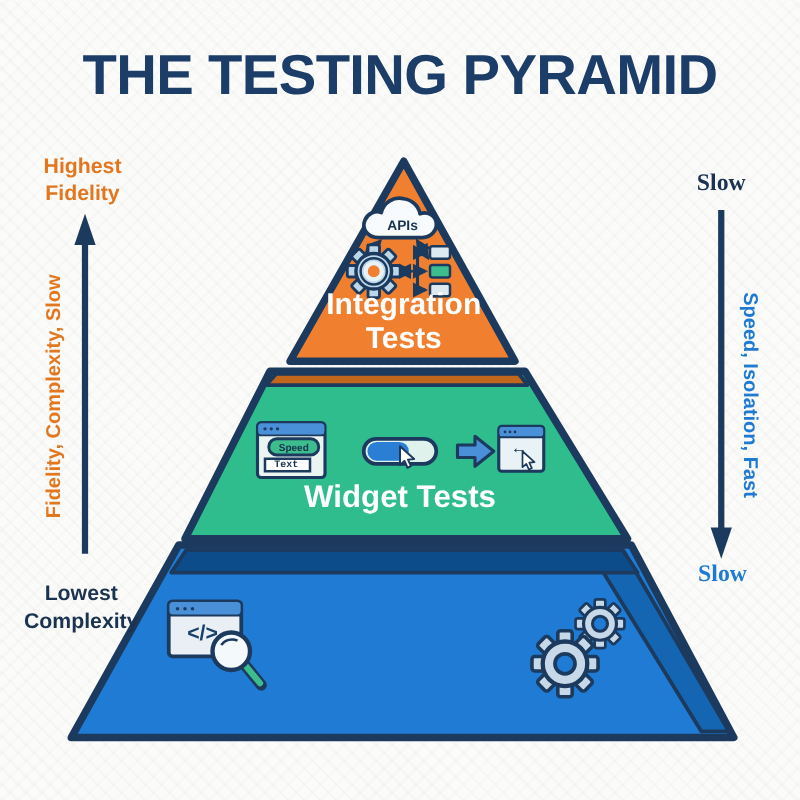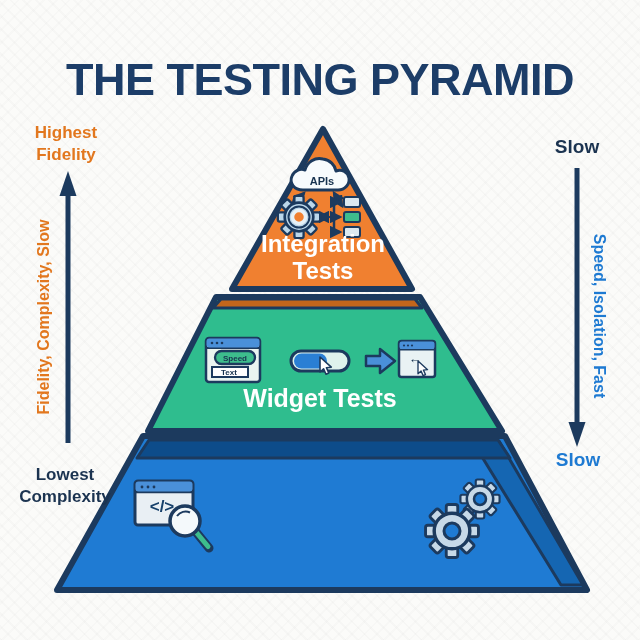--- a/index.html
+++ b/index.html
@@ -12,40 +12,40 @@
     position:relative;width:640px;height:640px;overflow:hidden;
     background:
       repeating-linear-gradient(45deg, rgba(160,160,160,0.05) 0 2px, transparent 2px 9px),
       repeating-linear-gradient(-45deg, rgba(160,160,160,0.04) 0 2px, transparent 2px 9px),
       #FBFBF9;
   }
   svg.diagram{position:absolute;left:0;top:0;}
   .abs{position:absolute;white-space:nowrap;}
   .ctr{transform:translate(-50%,-50%);}
   .title{
-    left:320px;top:80px;font-size:45px;font-weight:800;letter-spacing:-0.5px;
+    left:320px;top:60px;font-size:45px;font-weight:800;letter-spacing:-0.5px;
     color:#1C3D68;
   }
   .axis-label{font-size:17px;font-weight:700;line-height:22px;text-align:center;}
   .orange-text{color:#E2771E;}
   .navy-text{color:#1B3350;}
   .blue-text{color:#1E7AD2;}
   .rot-left{left:44px;top:317px;font-size:16px;font-weight:700;color:#E2771E;
     transform:translate(-50%,-50%) rotate(-90deg);}
   .rot-right{left:599px;top:316px;font-size:16px;font-weight:700;color:#1E7AD2;
     transform:translate(-50%,-50%) rotate(90deg);}
-  .side-cap{font-size:19px;font-weight:700;}
+  .side-cap{font-size:19px;font-weight:700;font-family:Liberation Serif, serif;}
   .tier-label{color:#FFFFFF;text-align:center;}
   .tier-integration{left:323px;top:257px;font-size:24px;font-weight:700;line-height:27px;}
   .tier-widget{left:320px;top:398px;font-size:25px;font-weight:700;}
   .tier-unit{left:319px;top:510px;font-size:40px;font-weight:800;}
   .icon-text{color:#17324F;font-weight:700;}
   .apis-text{left:322px;top:181px;font-size:11px;}
   .button-text{left:235px;top:358px;font-size:8px;}
-  .textfield-text{left:229px;top:372px;font-size:8px;}
+  .textfield-text{left:229px;top:372px;font-size:8px;font-family:Liberation Mono, monospace;}
   .code-text{left:162px;top:507px;font-size:17px;font-weight:800;color:#17406B;}
   .backarrow-text{left:415px;top:358px;font-size:13px;font-weight:800;color:#17324F;}
 </style>
 </head>
 <body>
 
 <div class="canvas">
 
   <svg class="diagram" width="640" height="640" viewBox="0 0 640 640">
     <defs>

